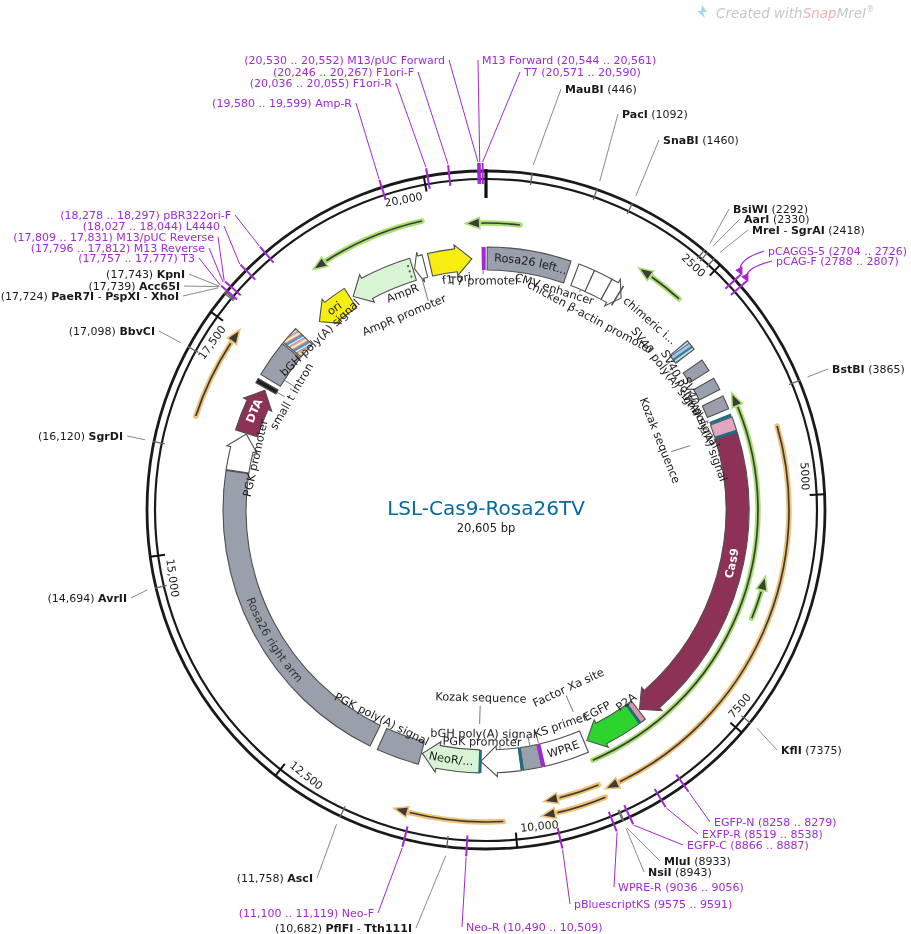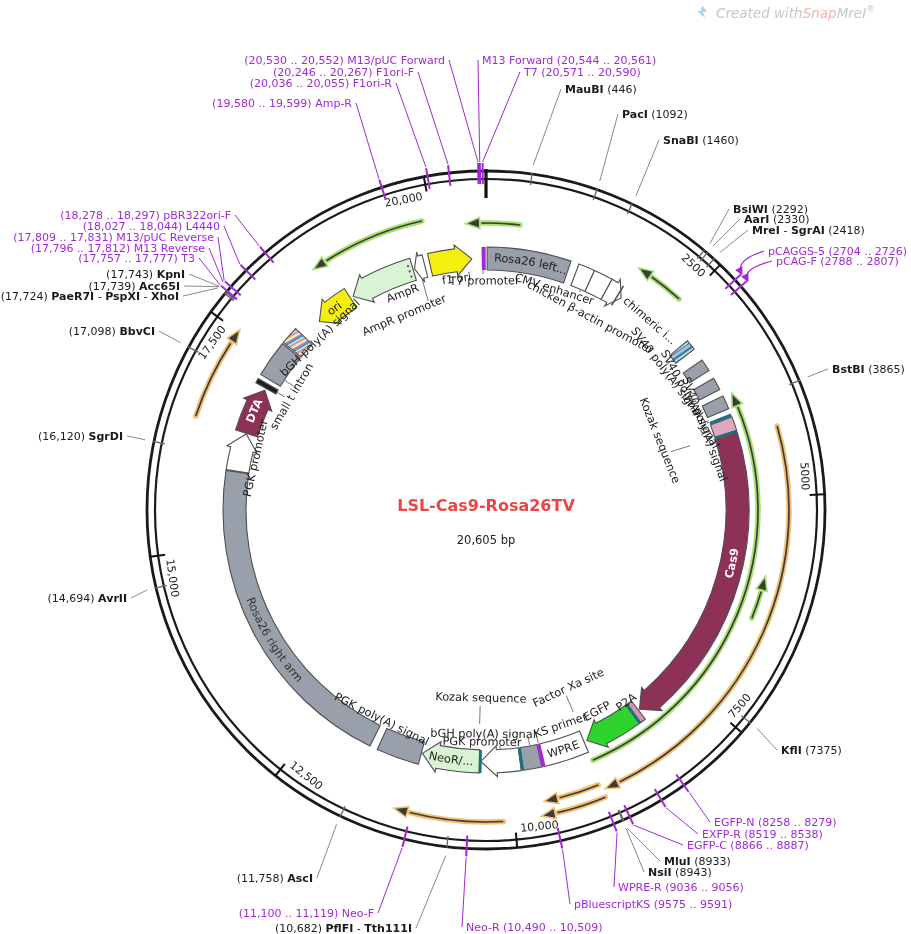--- a/index.html
+++ b/index.html
@@ -1,22 +1,22 @@
 <!DOCTYPE html>
 <html><head>
 <meta charset="utf-8">
 <style>
   html,body{margin:0;padding:0;background:#fff;}
   #canvas{position:relative;width:911px;height:934px;background:#ffffff;overflow:hidden;
           font-family:"DejaVu Sans","Liberation Sans",sans-serif;}
   #map-svg{position:absolute;left:0;top:0;}
   #center-title{position:absolute;left:486px;top:496px;transform:translateX(-50%);
                 text-align:center;pointer-events:none;}
-  #center-title .t1{font-size:16px;font-weight:bold;color:#ef4444;white-space:nowrap;}
-  #center-title .t2{font-size:11.5px;color:#222;margin-top:18px;}
+  #center-title .t1{font-size:20px;font-weight:normal;color:#0369a1;white-space:nowrap;}
+  #center-title .t2{font-size:11.5px;color:#222;margin-top:1px;}
   #watermark{position:absolute;left:694px;top:5px;display:flex;align-items:flex-start;
              font-size:13.5px;color:#c3c7cb;white-space:nowrap;font-style:italic;}
   #watermark .brand-snap{color:#f2b3ae;}
   #watermark .reg{font-size:8px;vertical-align:super;}
   #watermark svg{margin-right:6px;}
 </style>
 </head>
 <body>
 
 <div id="canvas">

